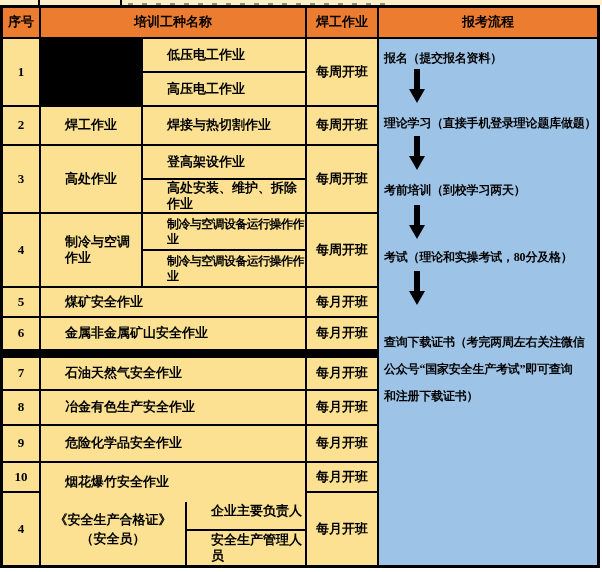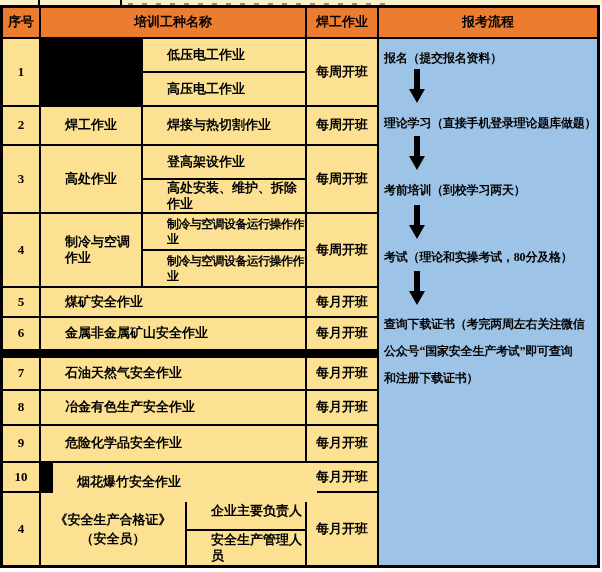--- a/index.html
+++ b/index.html
@@ -23,21 +23,21 @@
   .cell.orange{background:var(--header-bg,#EC7C2F);}
   .cell.blue{background:var(--process-bg,#9DC3E6);display:block;}
   .cell.center{justify-content:center;text-align:center;}
   .cell.left{padding-left:24px;}
   .cell.squeeze{font-size:12px;letter-spacing:-0.6px;}
   .cell.two-line{flex-direction:column;justify-content:center;line-height:19px;text-align:center;}
   .step{
     position:absolute;left:5px;width:210px;
     font-size:12px;letter-spacing:-0.2px;white-space:nowrap;
   }
-  .step.multi{white-space:normal;line-height:27px;letter-spacing:-0.2px;}
+  .step.multi{white-space:normal;line-height:27px;letter-spacing:-0.2px;margin-top:18px;}
   .flow-arrow{
     position:absolute;left:30px;width:16px;height:34px;background:var(--border,#000);
     clip-path:polygon(5px 0,11px 0,11px 20px,16px 20px,8px 34px,0 20px,5px 20px);
   }
 </style>
 </head>
 <body>
 
 <div id="stage">
 
@@ -90,21 +90,21 @@
 
     <div class="cell center" style="left:3px;top:386px;width:36px;height:33px">8</div>
     <div class="cell left" style="left:41px;top:386px;width:264px;height:33px">冶金有色生产安全作业</div>
     <div class="cell center" style="left:307px;top:386px;width:70px;height:33px">每月开班</div>
 
     <div class="cell center" style="left:3px;top:421px;width:36px;height:35px">9</div>
     <div class="cell left" style="left:41px;top:421px;width:264px;height:35px">危险化学品安全作业</div>
     <div class="cell center" style="left:307px;top:421px;width:70px;height:35px">每月开班</div>
 
     <div class="cell center" style="left:3px;top:458px;width:36px;height:28px">10</div>
-    <div class="cell left" style="left:53px;top:458px;width:264px;height:39px">烟花爆竹安全作业</div>
+    <div class="cell left" style="left:41px;top:458px;width:264px;height:39px">烟花爆竹安全作业</div>
     <div class="cell center" style="left:307px;top:458px;width:70px;height:28px">每月开班</div>
 
     <div class="cell center" style="left:3px;top:488px;width:36px;height:72px">4</div>
     <div class="cell two-line" style="left:41px;top:488px;width:144px;height:72px">
       <div>《安全生产合格证》</div>
       <div>（安全员）</div>
     </div>
     <div class="cell left" style="left:187px;top:488px;width:118px;height:36px">企业主要负责人</div>
     <div class="cell left" style="left:187px;top:526px;width:118px;height:34px">安全生产管理人员</div>
     <div class="cell center" style="left:307px;top:488px;width:70px;height:72px">每月开班</div>

